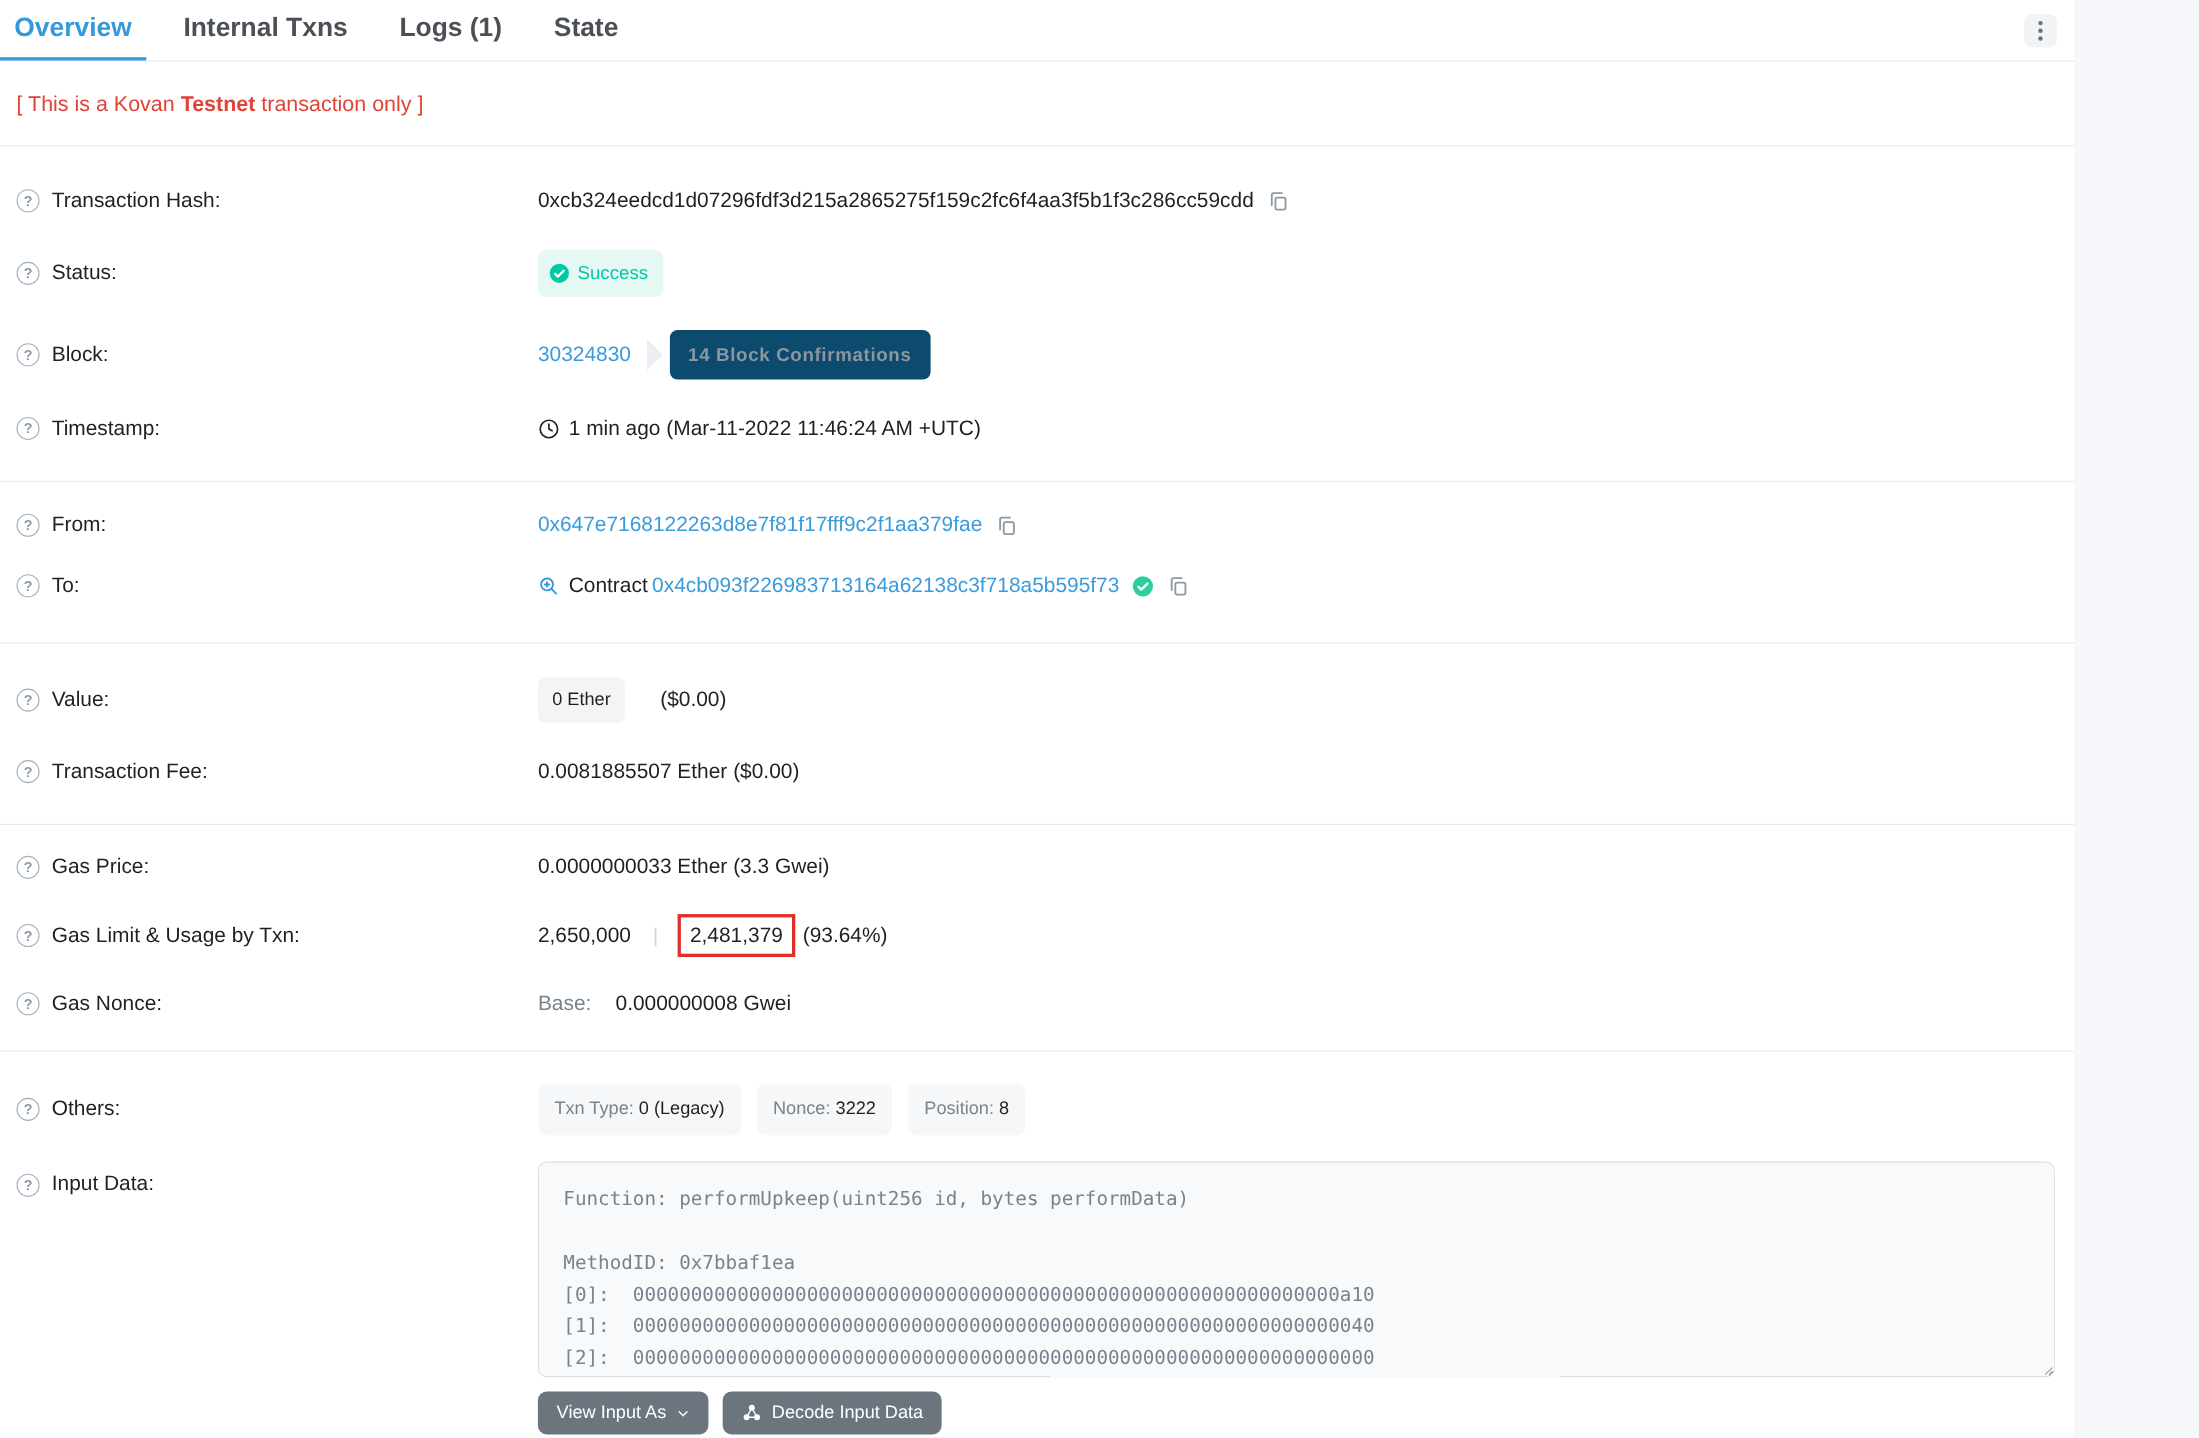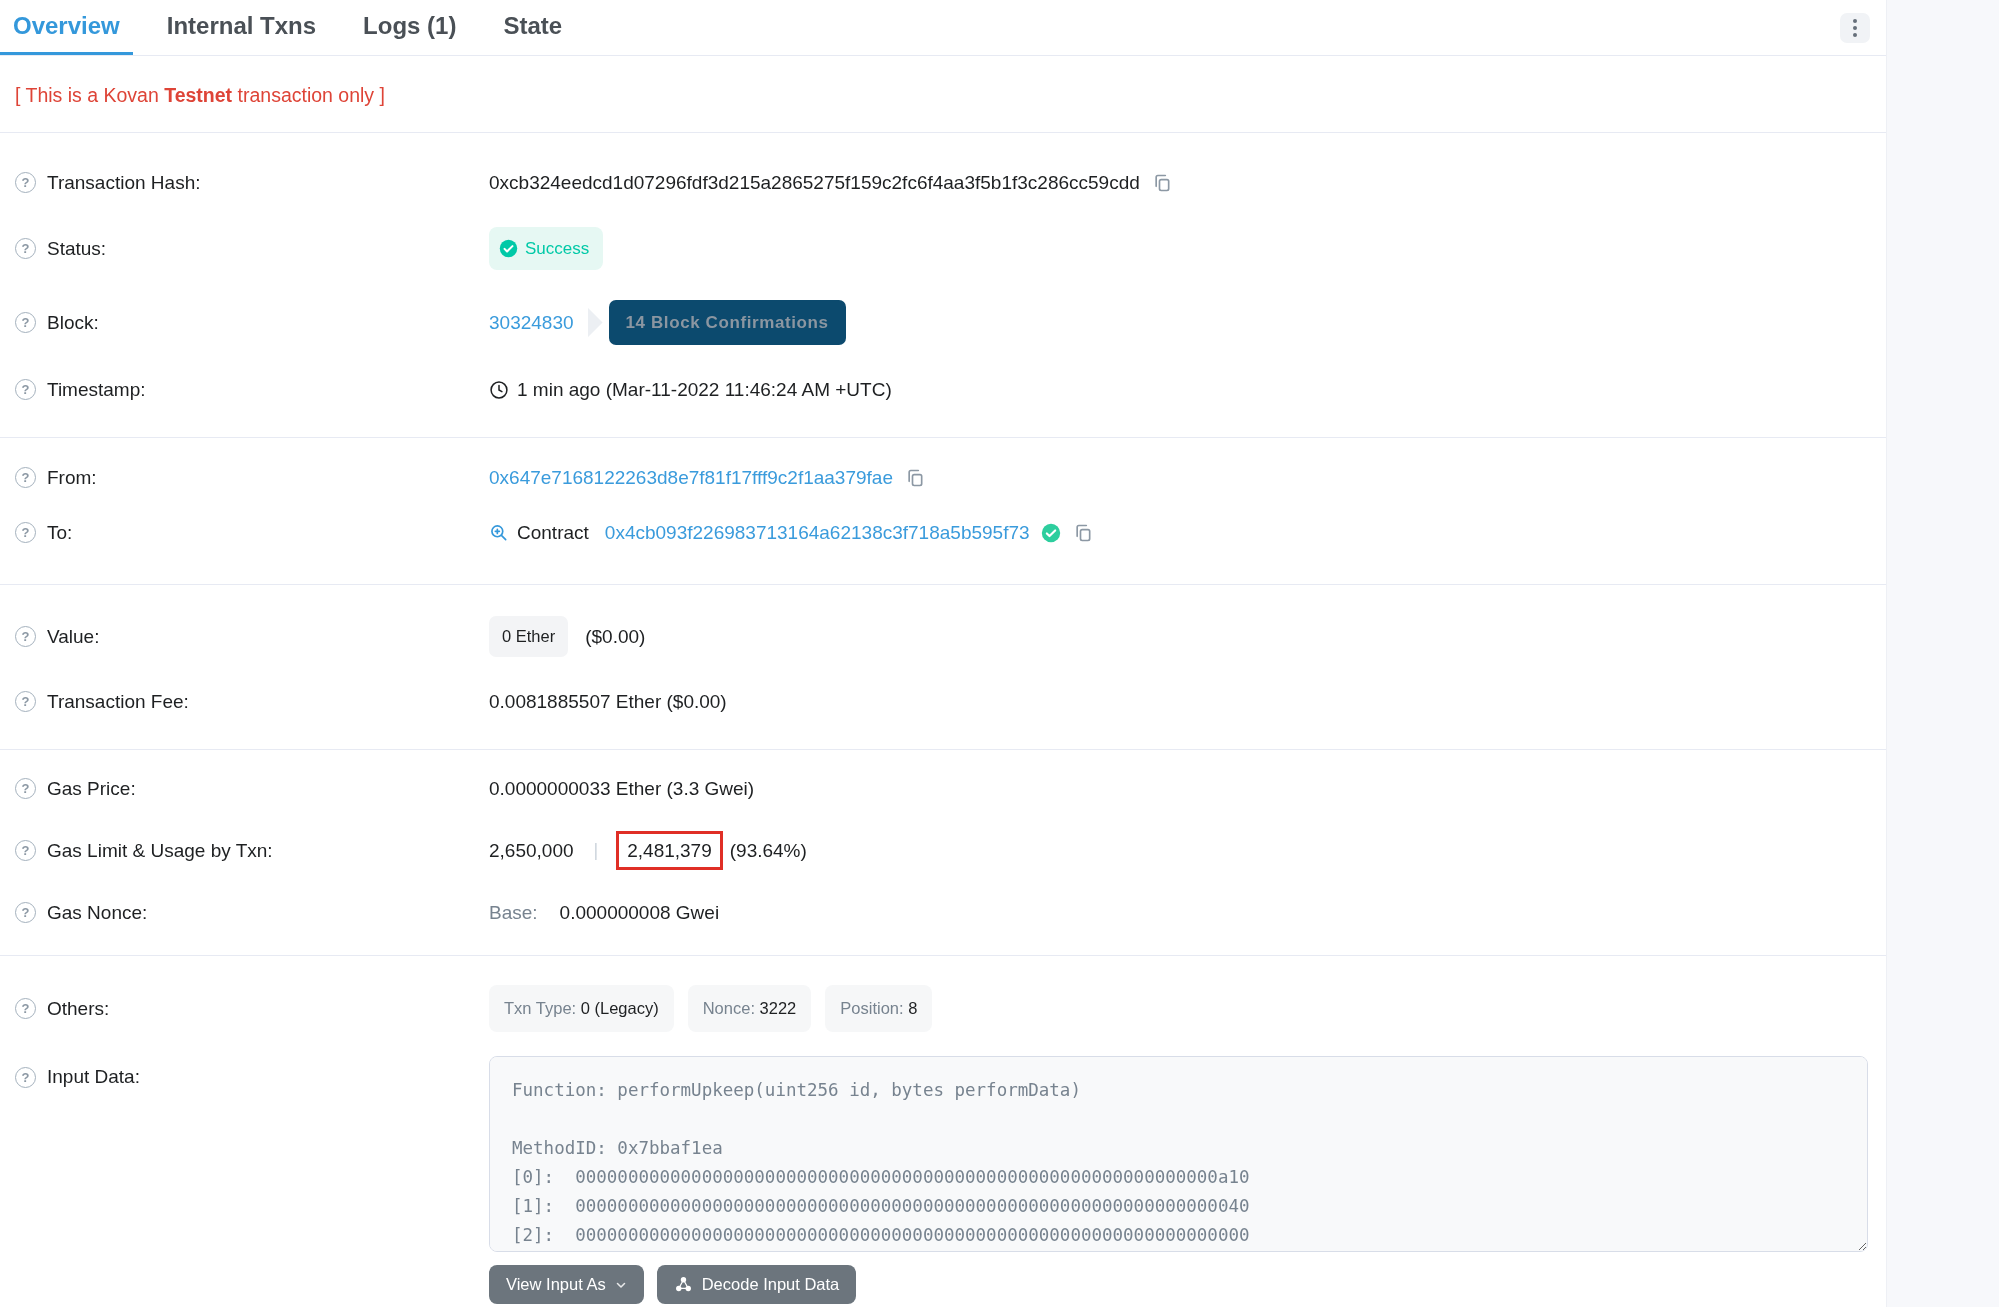--- a/index.html
+++ b/index.html
@@ -176,21 +176,21 @@
       <div class="row-label">
         <span class="qicon">?</span>
         <span>To:</span>
       </div>
       <div class="row-value">
         <svg width="20" height="20" viewBox="0 0 24 24" fill="none" stroke="#3498db" stroke-width="2" stroke-linecap="round" style="margin-right:8px">
             <circle cx="10" cy="10" r="6.5"></circle>
             <path d="M15.2 15.2L20 20"></path>
             <path d="M10 7.5v5M7.5 10h5"></path>
           </svg>
-        <span style="margin-right:16px">Contract</span>
+        <span style="margin-right:4px">Contract</span>
         <a class="link">0x4cb093f226983713164a62138c3f718a5b595f73</a>
         <svg width="20" height="20" viewBox="0 0 24 24" style="margin-left:11px">
             <circle cx="12" cy="12" r="11" fill="#2dce9e"></circle>
             <path d="M7 12.5l3.2 3.2L17 9" fill="none" stroke="#fff" stroke-width="2.6" stroke-linecap="round" stroke-linejoin="round"></path>
           </svg>
         <button class="icon-btn" style="margin-left:12px">
           <svg width="20" height="20" viewBox="0 0 24 24" fill="none" stroke="#8c98a4" stroke-width="2" stroke-linecap="round" stroke-linejoin="round">
               <rect x="9" y="8" width="11" height="13" rx="2"></rect>
               <path d="M5 16V5a2 2 0 0 1 2-2h9"></path>
             </svg>
@@ -200,21 +200,21 @@
   </div>
 
   <div class="section secC">
     <div class="row">
       <div class="row-label">
         <span class="qicon">?</span>
         <span>Value:</span>
       </div>
       <div class="row-value">
         <span class="gray-pill">0 Ether</span>
-        <span style="margin-left:17px">($0.00)</span>
+        <span style="margin-left:32px">($0.00)</span>
       </div>
     </div>
     <div class="row">
       <div class="row-label">
         <span class="qicon">?</span>
         <span>Transaction Fee:</span>
       </div>
       <div class="row-value">
           <span>0.0081885507 Ether ($0.00)</span>
         </div>

